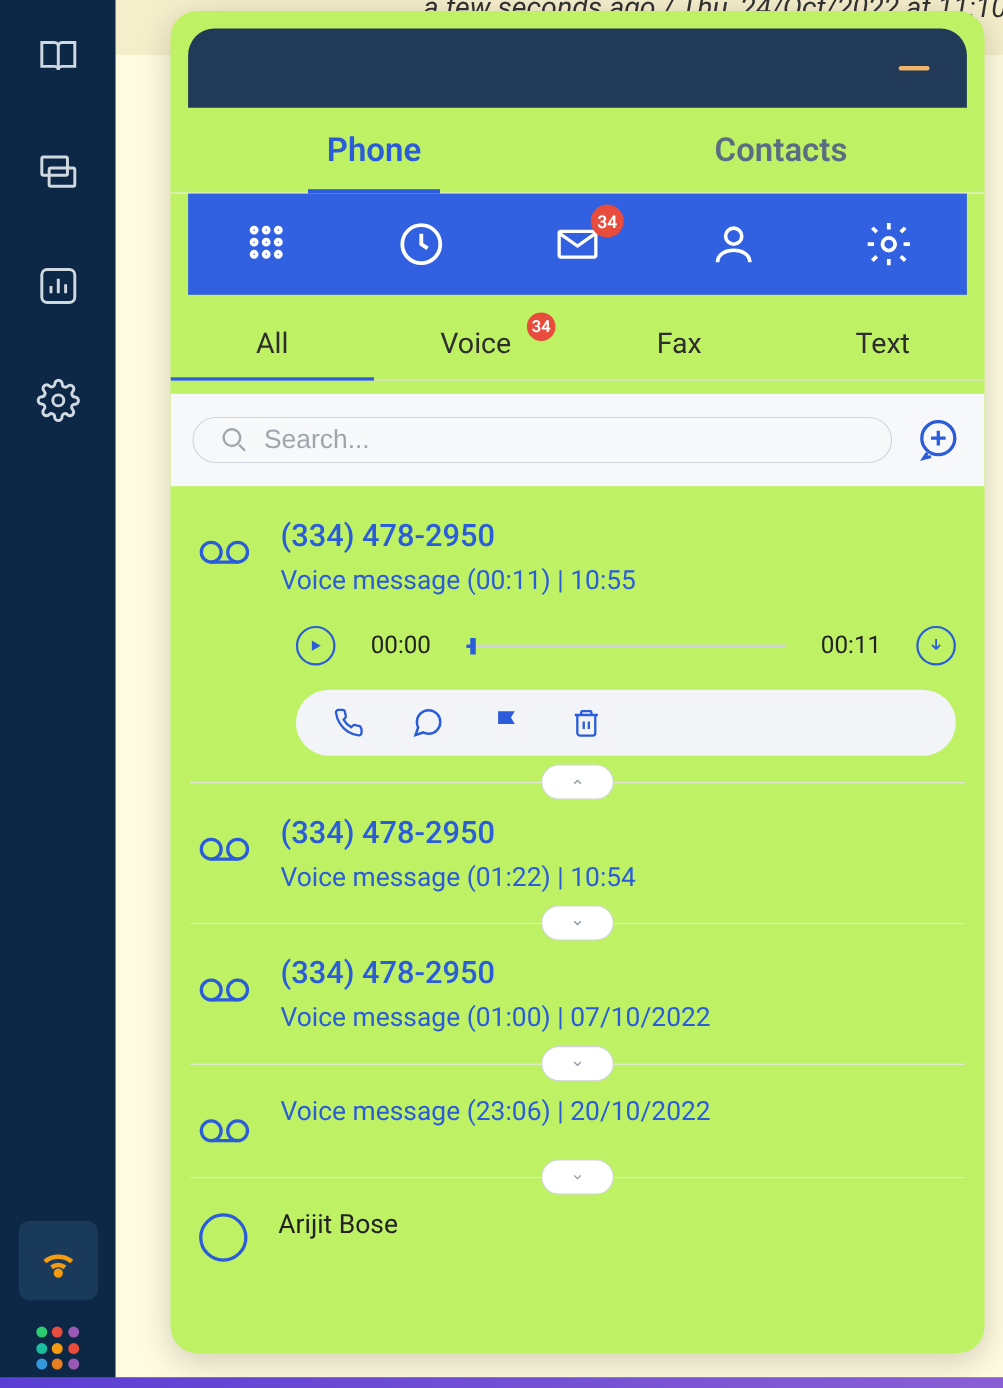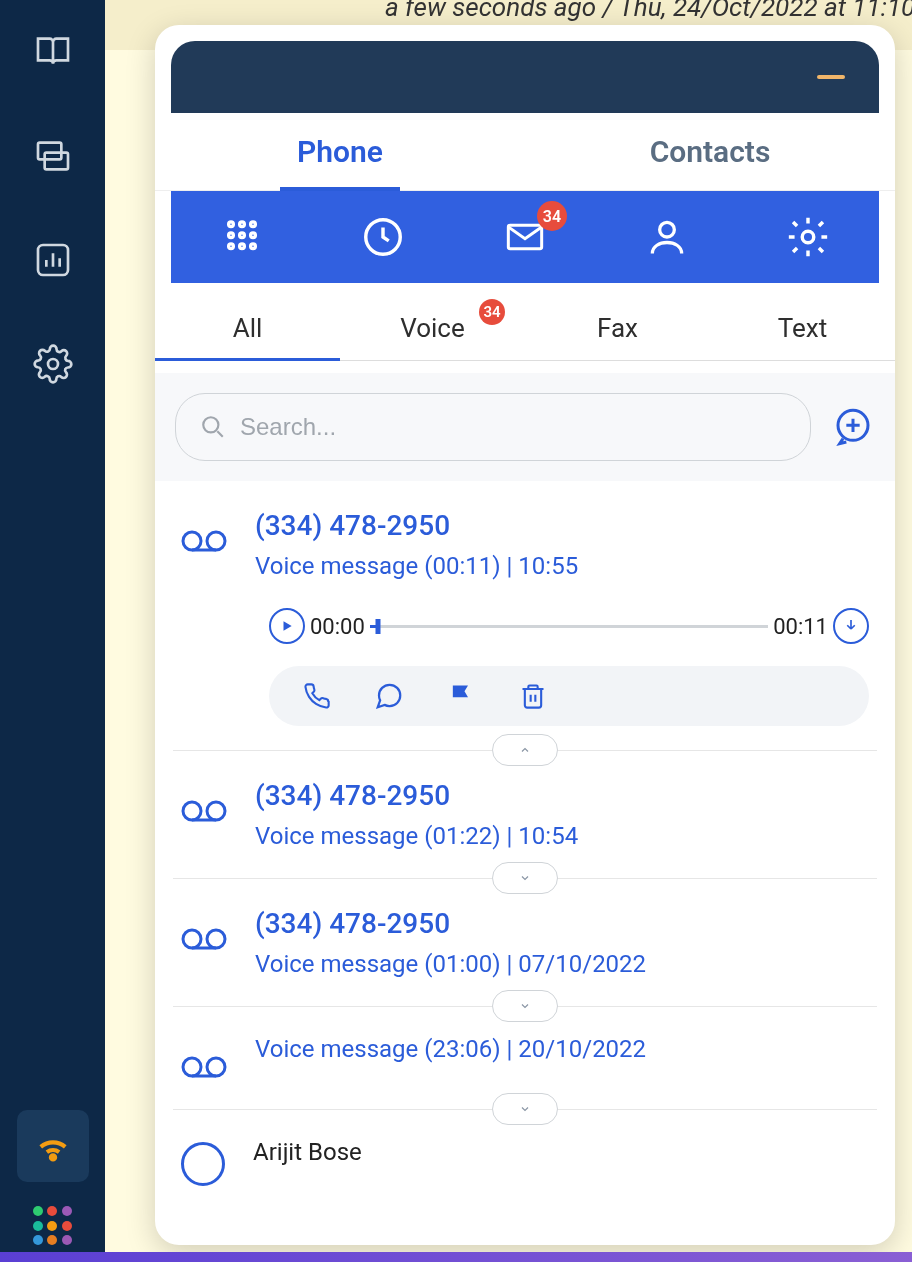--- a/index.html
+++ b/index.html
@@ -59,24 +59,24 @@
     .bg-text-behind {
       position: absolute;
       top: -8px; left: 280px;
       color: #333;
       font-style: italic;
       font-size: 26px;
       white-space: nowrap;
     }
     .softphone {
       position: absolute;
-      left: 155px; top: 25px;
+      left: 155px; top: 10px;
       width: 740px;
       height: 1220px;
-      background: #ffffff;
+      background: #bef264;
       border-radius: 24px;
       box-shadow: 0 8px 30px rgba(0,0,0,0.18);
       overflow: hidden;
       display: flex;
       flex-direction: column;
       justify-content: flex-end;
     }
     .phone-header {
       background: #213a58;
       height: 72px;
@@ -171,21 +171,21 @@
     }
     .search-row {
       background: #f7f8fa;
       padding: 20px 20px;
       display: flex;
       align-items: center;
       gap: 20px;
     }
     .search-box {
       flex: 1;
-      height: 68px;
+      height: 42px;
       border: 1px solid #d0d4d8;
       border-radius: 30px;
       background: #f7f8fa;
       display: flex;
       align-items: center;
       padding: 0 24px;
       gap: 14px;
     }
     .search-box input {
       border: none; outline: none; background: transparent;
@@ -245,21 +245,21 @@
       display: flex; align-items: center; justify-content: center;
       cursor: pointer;
       z-index: 2;
     }
     .player-section {
       padding: 0 8px 24px 8px;
     }
     .player-bar {
       display: flex;
       align-items: center;
-      gap: 5px;
+      gap: 32px;
       margin-bottom: 22px;
       padding-left: 88px;
     }
     .play-btn, .dl-btn {
       width: 36px; height: 36px;
       border: 2px solid #2b5cd9;
       border-radius: 50%;
       display: flex; align-items: center; justify-content: center;
       cursor: pointer;
       flex-shrink: 0;

